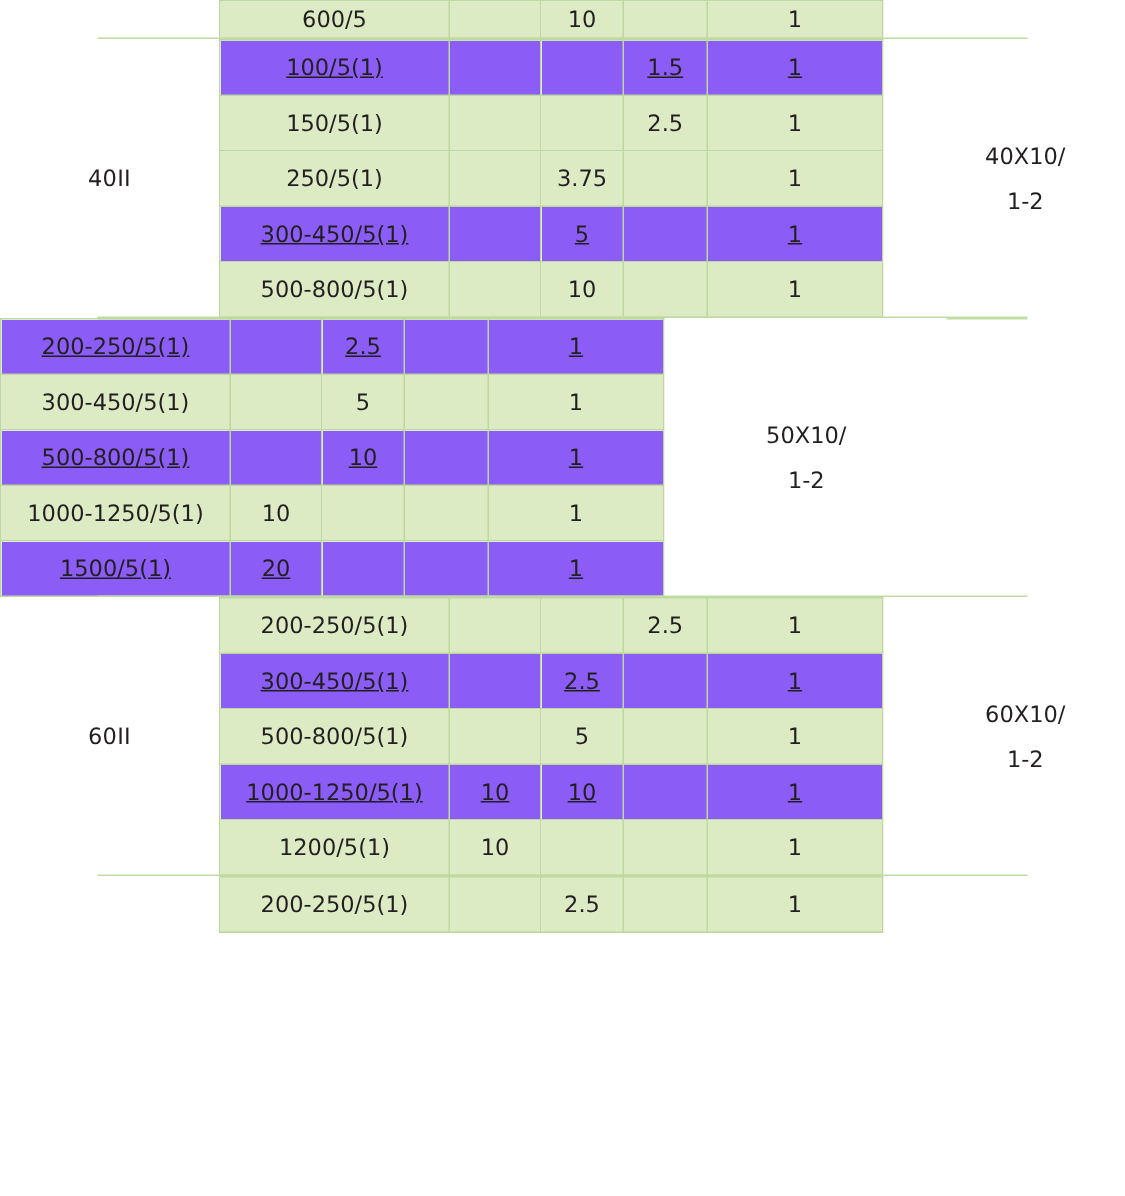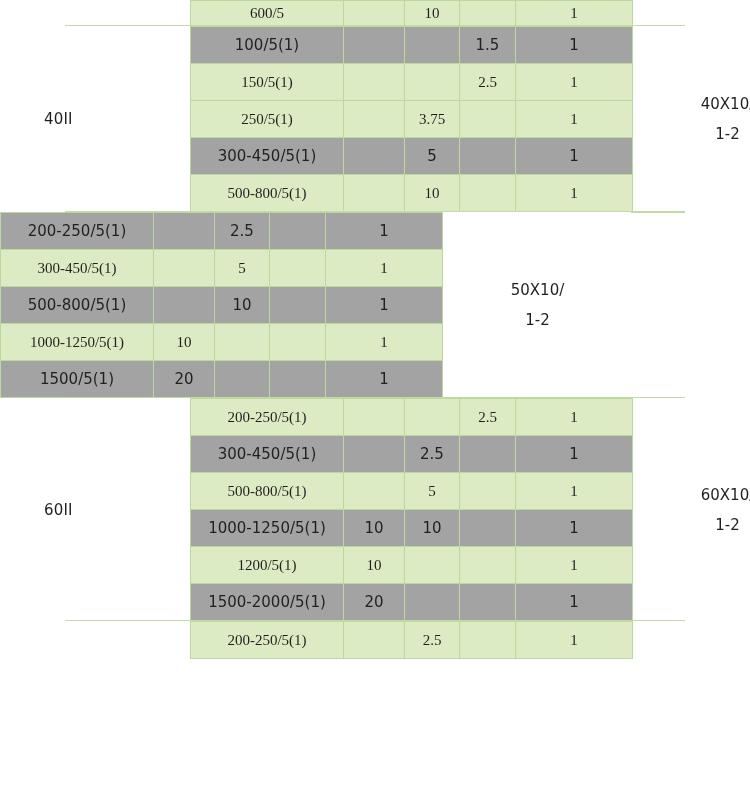--- a/index.html
+++ b/index.html
@@ -45,24 +45,24 @@
     height: 2px;
     background: #c2dba4;
   }
 
   
   .grp-label {
     width: 146px;
     flex: 0 0 146px;
     display: flex;
     align-items: center;
+    justify-content: center;
     font-size: 15px;
     letter-spacing: 0.2px;
     background: #ffffff;
-    padding-left: 44px;
   }
 
   
   .grp-note {
     width: 187px;
     flex: 0 0 187px;
     display: flex;
     flex-direction: column;
     align-items: center;
     justify-content: center;
@@ -84,22 +84,22 @@
     border: 1px solid #bcd89d;
     height: 36px;
     padding: 0 2px;
     text-align: center;
     vertical-align: middle;
     font-size: 15px;
     line-height: 1.1;
     white-space: nowrap;
     overflow: hidden;
   }
-  .grid tr.alt td { background: #dcebc4; font-family: Liberation Serif, serif; }
-  .grid tr.plain td { background: #a3a3a3; }
+  .grid tr.alt td { background: #dcebc4; }
+  .grid tr.plain td { background: #8b5cf6; text-decoration: underline; }
 
   .c-spec { width: 148px; }
   .c-a    { width: 56px;  }
   .c-b    { width: 50px;  }
   .c-c    { width: 51px;  }
   .c-d    { width: 112px; }
 
   
   .clip-top .grid td { height: 24px; }
   .clip-bottom .grid td { height: 36px; }
@@ -259,27 +259,20 @@
               <td class="c-c"></td>
               <td class="c-d">1</td>
             </tr>
             <tr class="alt">
               <td class="c-spec">1200/5(1)</td>
               <td class="c-a">10</td>
               <td class="c-b"></td>
               <td class="c-c"></td>
               <td class="c-d">1</td>
             </tr>
-            <tr class="plain">
-              <td class="c-spec">1500-2000/5(1)</td>
-              <td class="c-a">20</td>
-              <td class="c-b"></td>
-              <td class="c-c"></td>
-              <td class="c-d">1</td>
-            </tr>
           </tbody>
         </table>
         <div class="grp-note">
           <span class="l1">60X10/</span>
           <span class="l2">1-2</span>
         </div>
       </div>
       <div class="group-rule"></div>
       <div class="group clip-bottom">
         <div class="grp-label">

